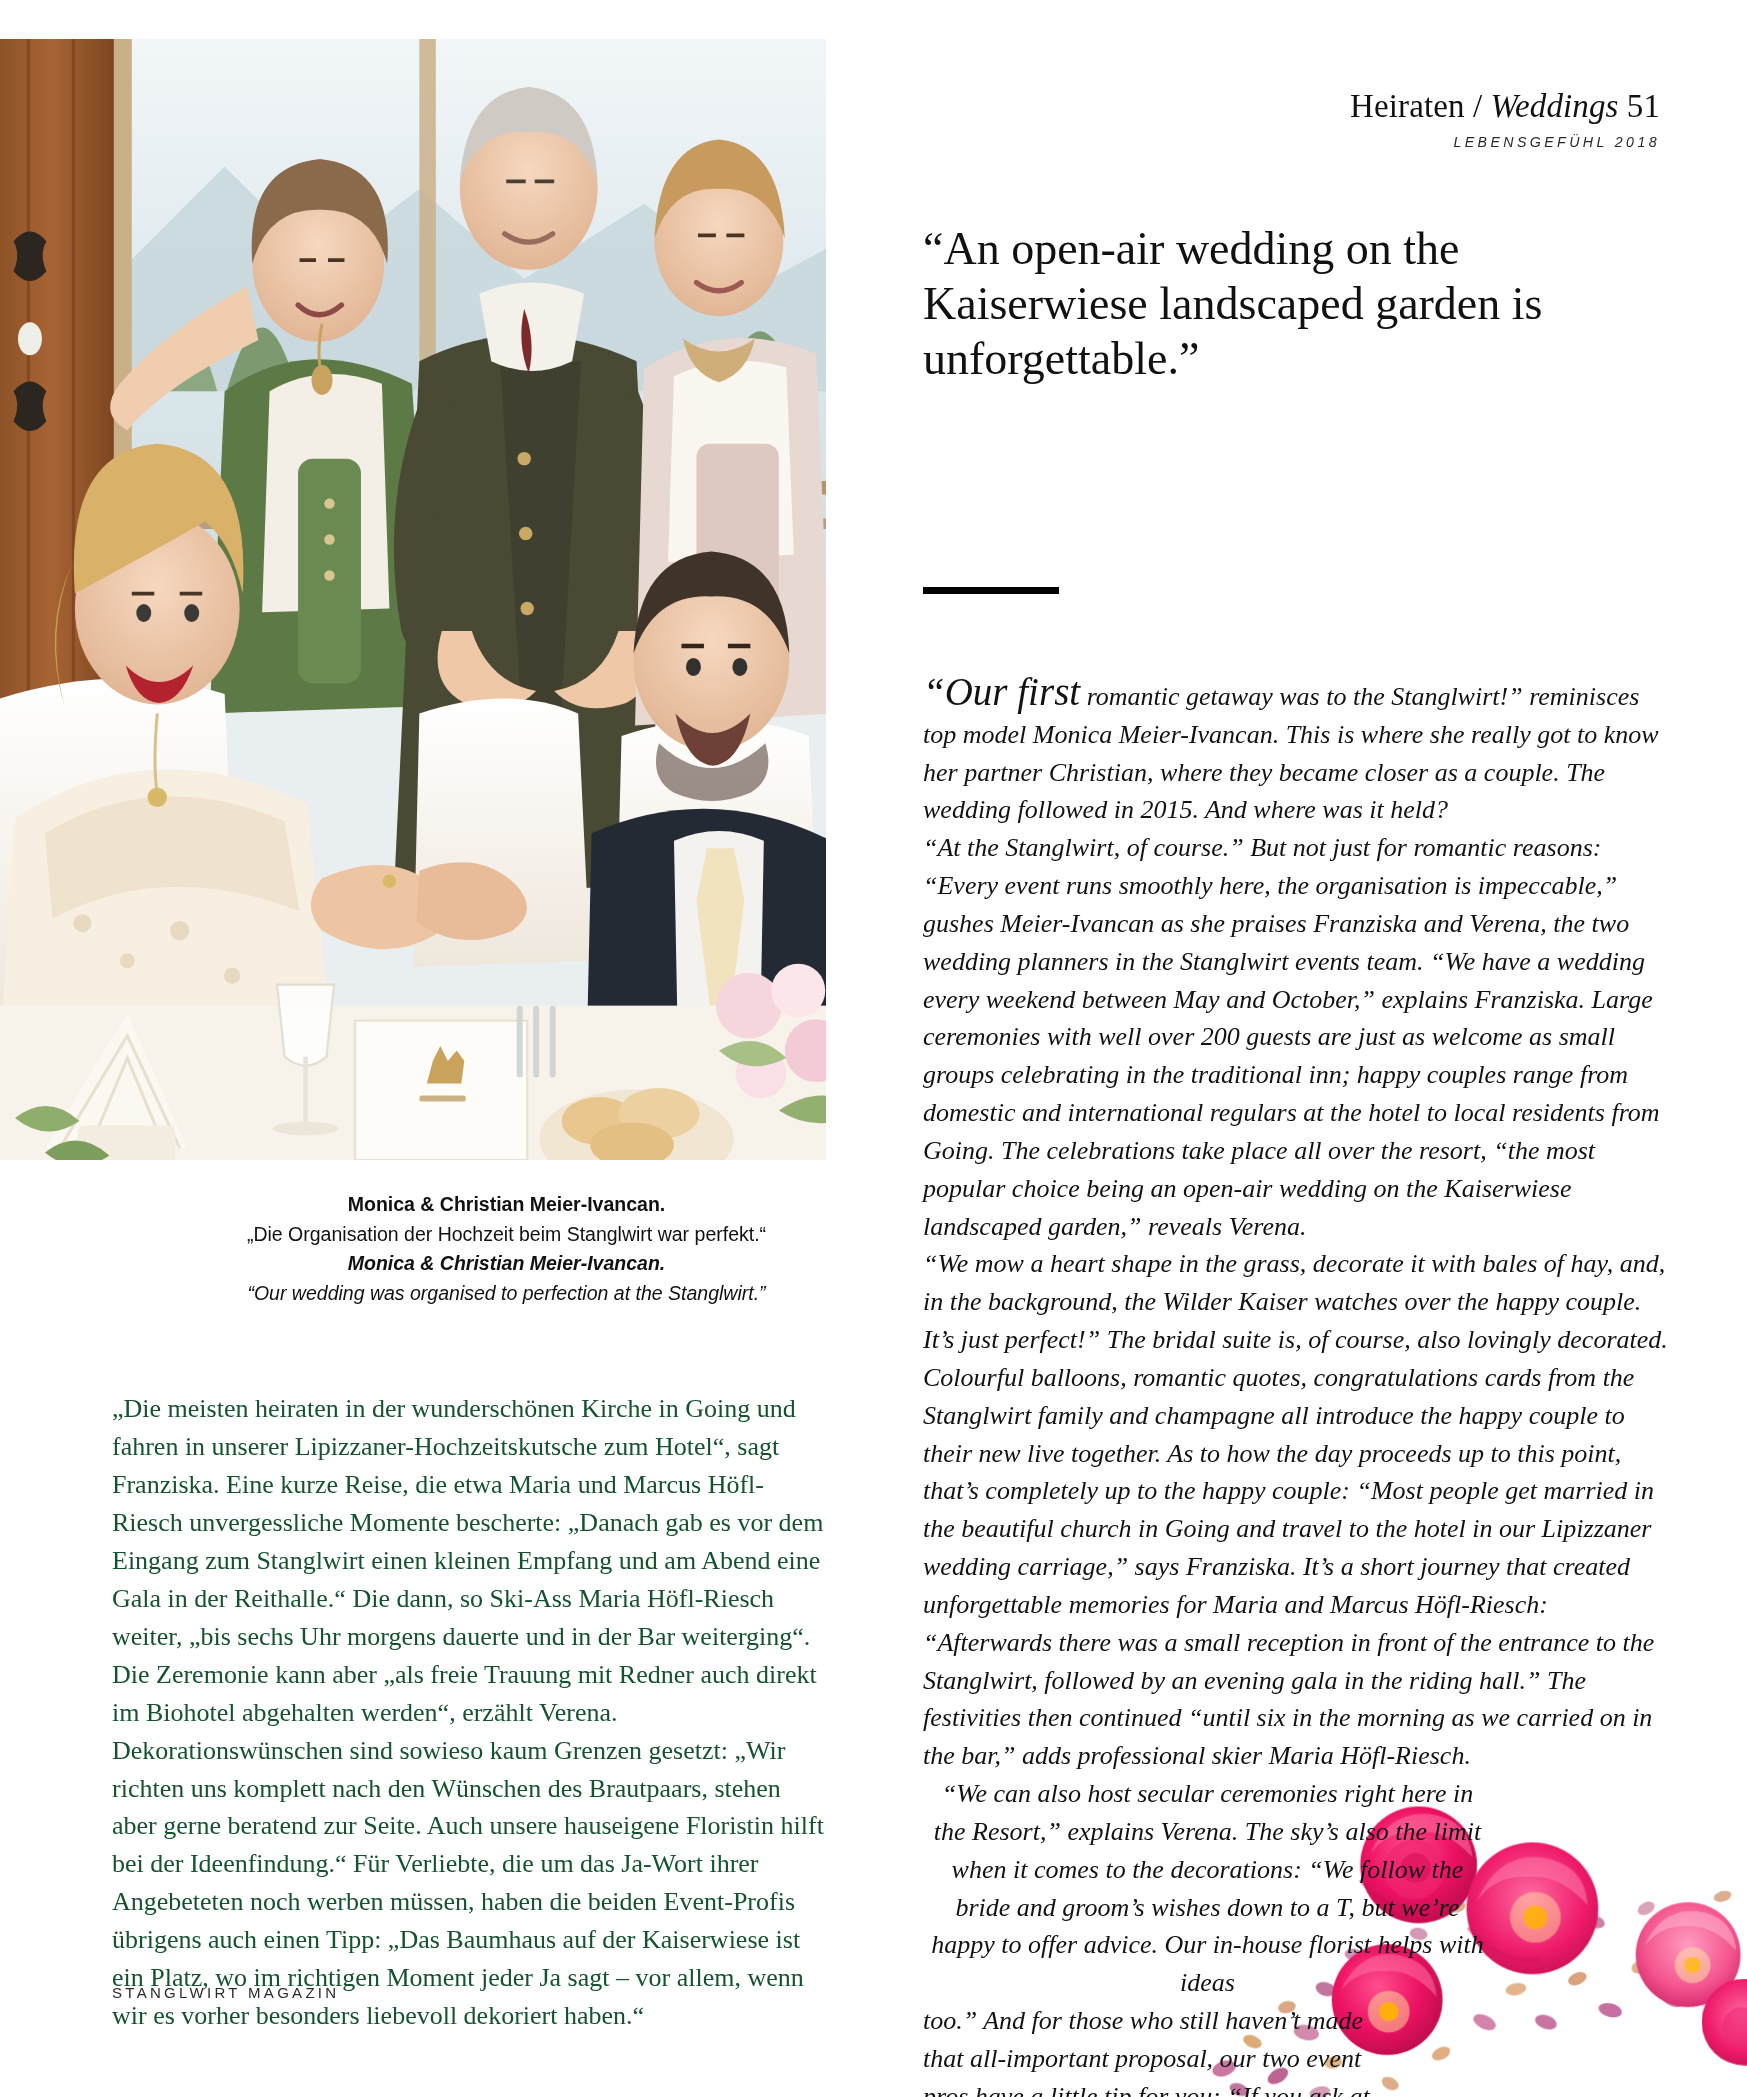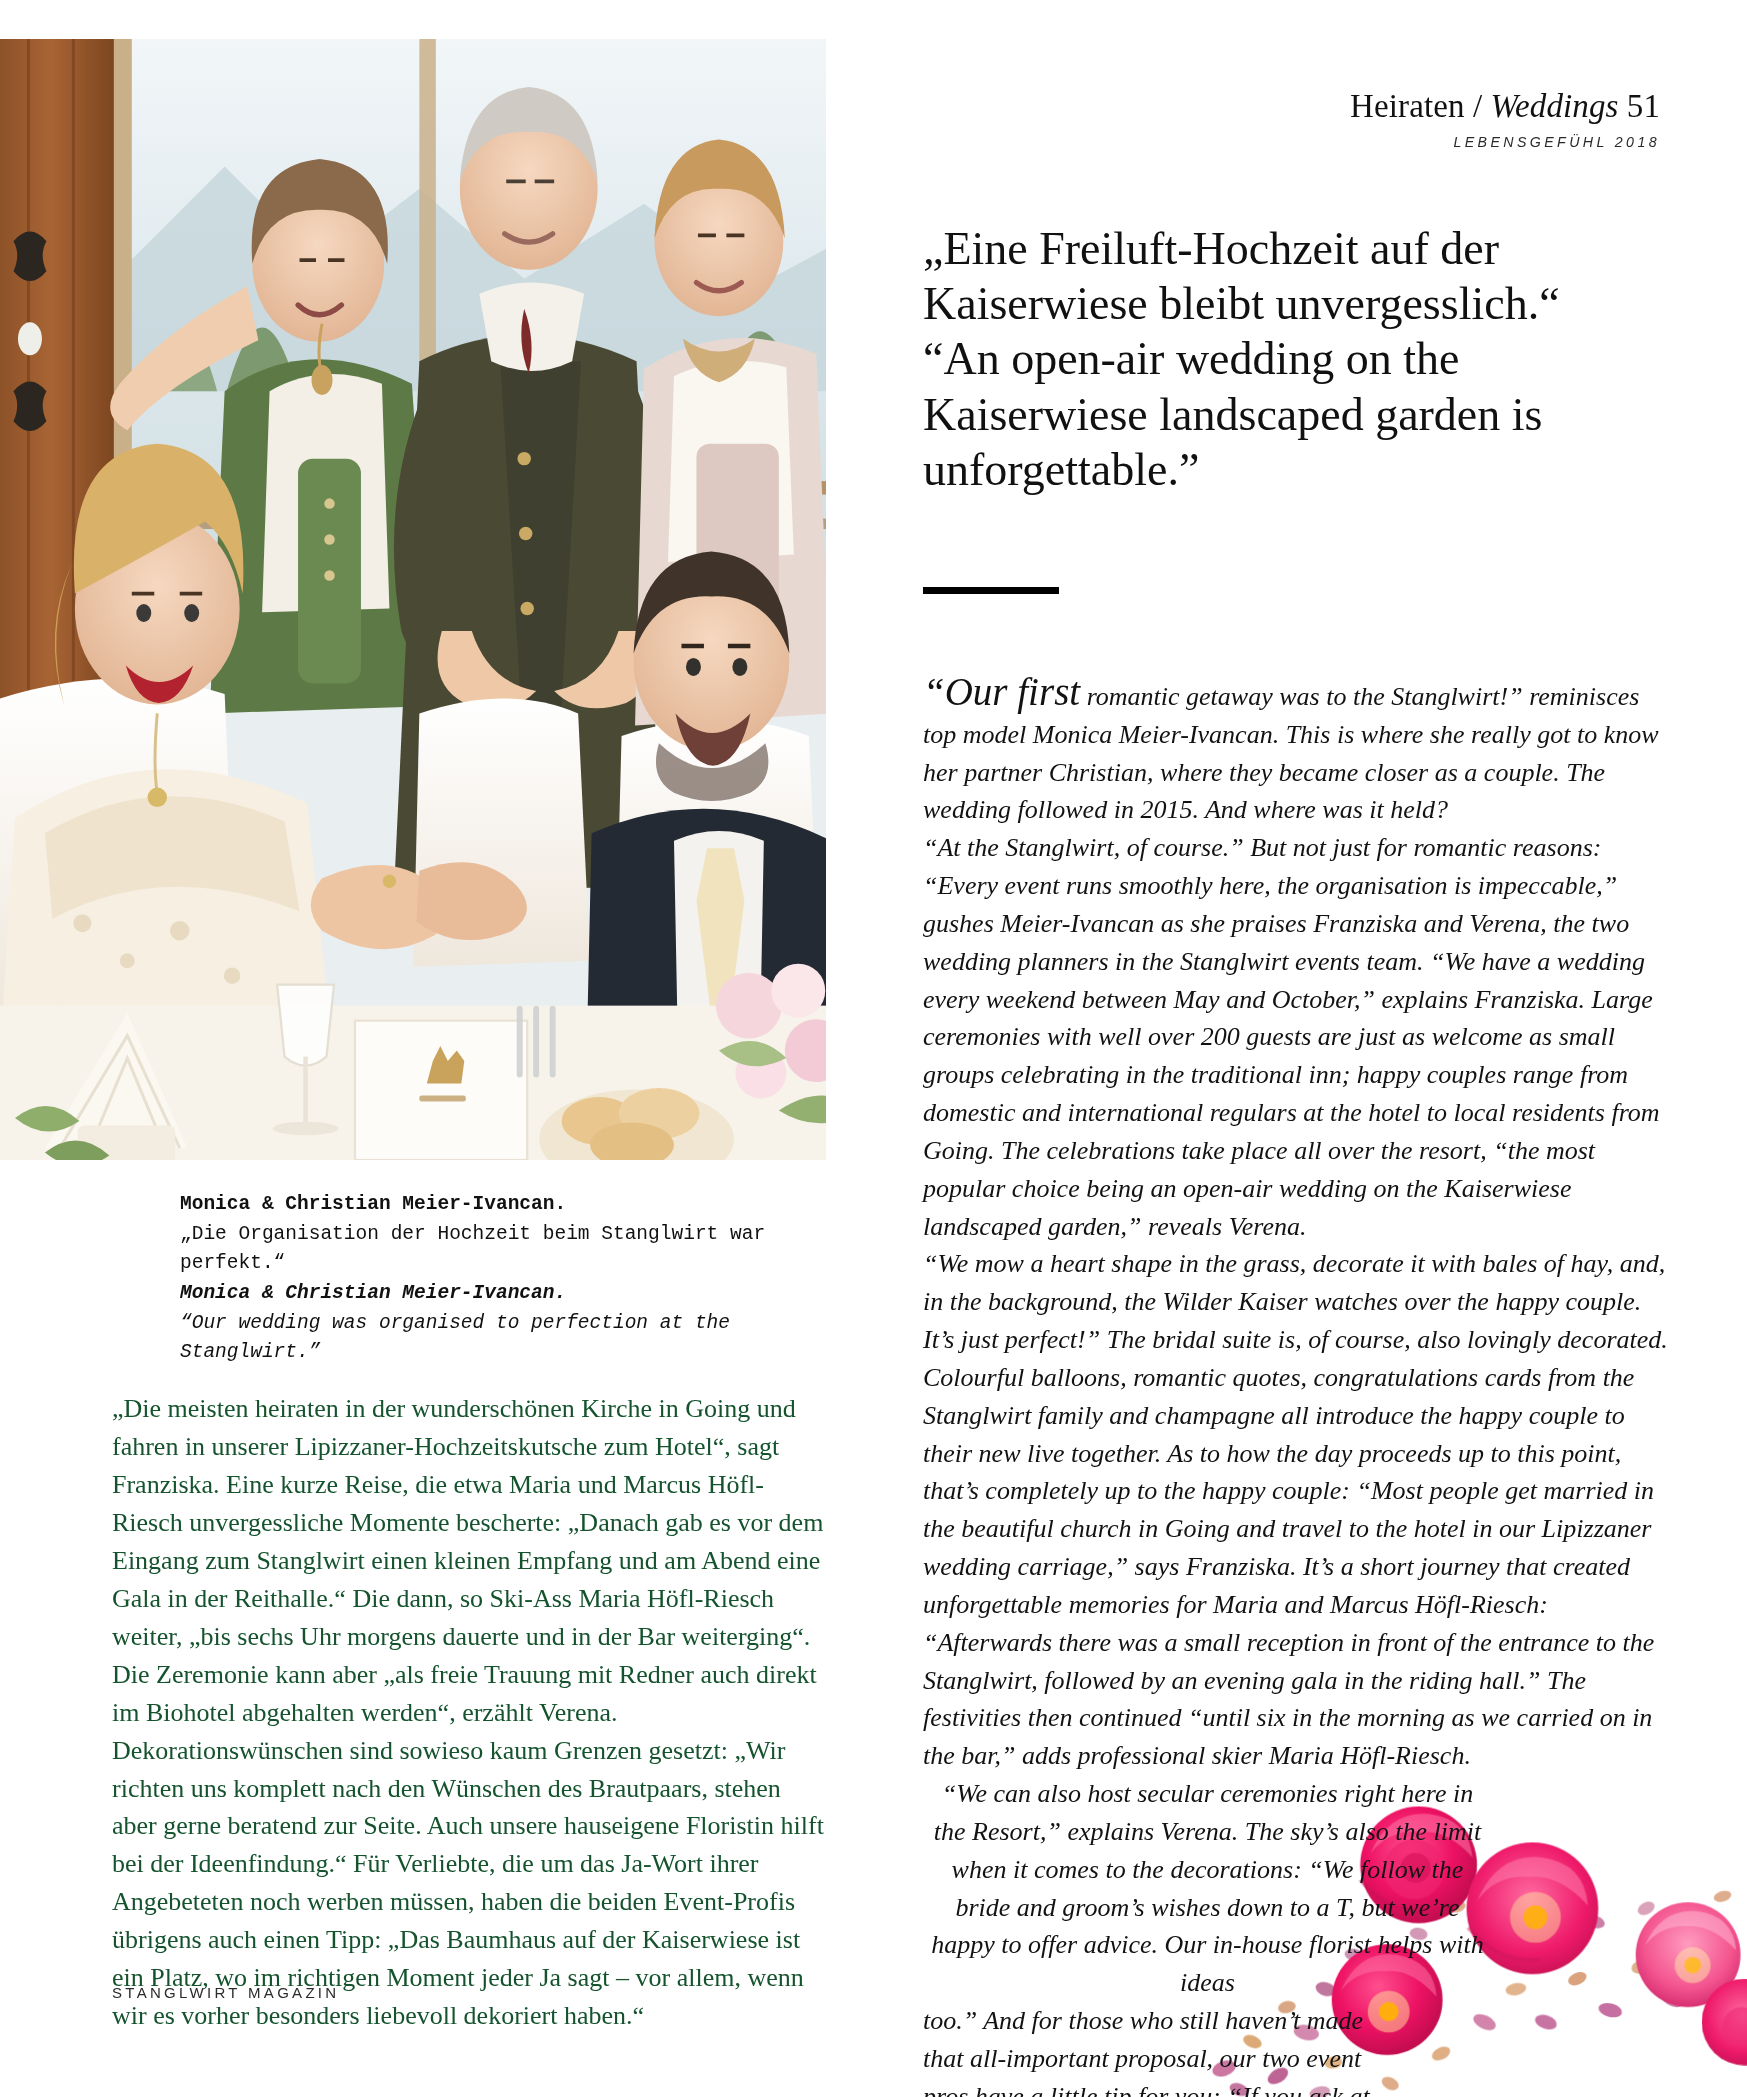--- a/index.html
+++ b/index.html
@@ -34,21 +34,21 @@
   .col-en .lead{ font-size:39px; line-height:0; }
   .col-en p{ margin:0; }
   .col-en .narrow{ width:569px;text-align:center; }
   .col-en .narrow2{ width:479px; }
 
   .col-de{ position:absolute; left:112px; top:1390px; width:719px;
     font-size:26px; line-height:1.46; color:#14532d; }
 
   
   .caption{ position:absolute; left:180px; top:1190px; width:653px;
-    text-align:left; font-family:Liberation Mono, monospace; color:#111; }
+    text-align:center; font-family:Liberation Sans, sans-serif; color:#111; }
   .caption .cname{ font-weight:bold; font-size:19.5px; line-height:1.52; }
   .caption .cquote{ font-size:19.5px; line-height:1.52; }
   .caption .cname-en{ font-weight:bold; font-style:italic; font-size:19.5px; line-height:1.52; }
   .caption .cquote-en{ font-style:italic; font-size:19.5px; line-height:1.52; }
 
   
   .footer{ position:absolute; left:112px; top:1984px;
     font-family:"Liberation Sans", sans-serif; font-size:15px;
     letter-spacing:3.3px; color:#2b2b2b; }
 
@@ -255,21 +255,20 @@
   <div class="line1">
     <span>Heiraten</span>
     <span>/</span>
     <span class="ital">Weddings</span>
     <span>51</span>
   </div>
   <div class="line2">LEBENSGEFÜHL 2018</div>
 </div>
 
 <div class="pullquote">
-  <span class="de">„Eine Freiluft-Hochzeit auf der Kaiserwiese bleibt unvergesslich.“</span>
   <span class="en">“An open-air wedding on the Kaiserwiese landscaped garden is unforgettable.”</span>
 </div>
 <div class="rule"></div>
 
 <div class="col-en">
   <p><span class="lead">“Our first</span><span> romantic getaway was to the Stanglwirt!” reminisces top model Monica Meier-Ivancan. This is where she really got to know her partner Christian, where they became closer as a couple. The wedding followed in 2015. And where was it held?</span></p>
   <p>“At the Stanglwirt, of course.” But not just for romantic reasons: “Every event runs smoothly here, the organisation is impeccable,” gushes Meier-Ivancan as she praises Franziska and Verena, the two wedding planners in the Stanglwirt events team. “We have a wedding every weekend between May and October,” explains Franziska. Large ceremonies with well over 200 guests are just as welcome as small groups celebrating in the traditional inn; happy couples range from domestic and international regulars at the hotel to local residents from Going. The celebrations take place all over the resort, “the most popular choice being an open-air wedding on the Kaiserwiese landscaped garden,” reveals Verena.</p>
   <p>“We mow a heart shape in the grass, decorate it with bales of hay, and, in the background, the Wilder Kaiser watches over the happy couple. It’s just perfect!” The bridal suite is, of course, also lovingly decorated. Colourful balloons, romantic quotes, congratulations cards from the Stanglwirt family and champagne all introduce the happy couple to their new live together. As to how the day proceeds up to this point, that’s completely up to the happy couple: “Most people get married in the beautiful church in Going and travel to the hotel in our Lipizzaner wedding carriage,” says Franziska. It’s a short journey that created unforgettable memories for Maria and Marcus Höfl-Riesch: “Afterwards there was a small reception in front of the entrance to the Stanglwirt, followed by an evening gala in the riding hall.” The festivities then continued “until six in the morning as we carried on in the bar,” adds professional skier Maria Höfl-Riesch.</p>
   <p class="narrow">“We can also host secular ceremonies right here in the Resort,” explains Verena. The sky’s also the limit when it comes to the decorations: “We follow the bride and groom’s wishes down to a T, but we’re happy to offer advice. Our in-house florist helps with ideas</p>
   <p class="narrow2">too.” And for those who still haven’t made that all-important proposal, our two event pros have a little tip for you: “If you ask at</p>

